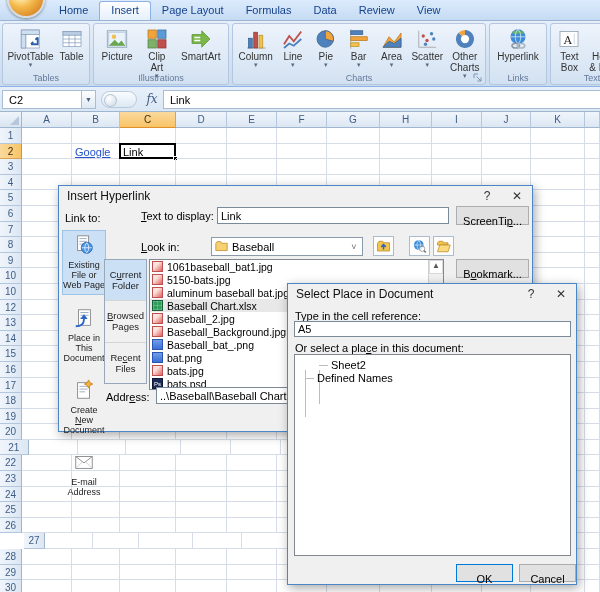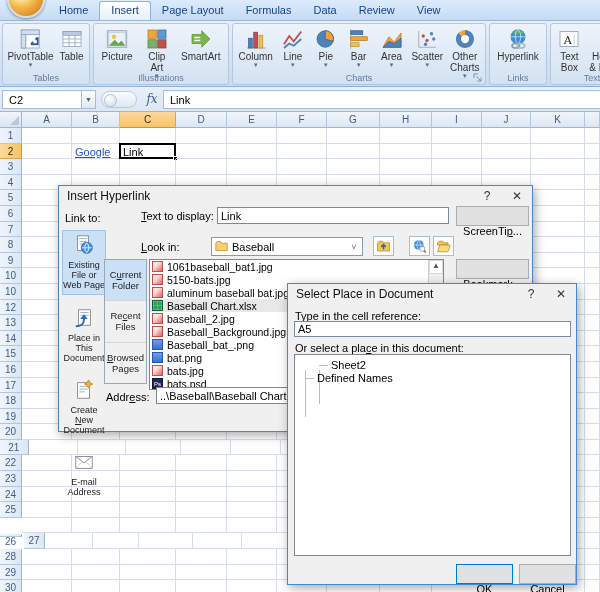--- a/index.html
+++ b/index.html
@@ -79,21 +79,21 @@
   
   .dialog { position:absolute; background:#f0f0f0; border:1px solid #4a86c8;
     box-shadow:2px 3px 10px rgba(0,0,0,.35); font-size:11px; color:#000; }
   .dtitle { height:20px; display:flex; align-items:center; padding-left:8px; font-size:12px; color:#111; }
   .dtitle .t { flex:1; }
   .dbtn { width:30px; text-align:center; font-size:12px; color:#333; cursor:default; }
   .dlabel { position:absolute; color:#000; }
   .dinput { position:absolute; background:#fff; border:1px solid #7a8a99; font-size:11px;
     font-family:"Liberation Sans",sans-serif; padding:1px 3px; color:#000; }
   .pbtn { position:absolute; background:#e1e1e1; border:1px solid #adadad; font-size:11px;
-    font-family:"Liberation Sans",sans-serif; text-align:center; cursor:default; padding-top:18px; }
+    font-family:"Liberation Sans",sans-serif; text-align:center; cursor:default; padding-top:8px; }
   .pbtn.default { border:1px solid #0078d7; }
   u { text-decoration:underline; }
   
   .sidebar { position:absolute; left:3px; top:44px; width:44px; }
   .sbitem { width:44px; margin-bottom:9px; display:flex; flex-direction:column; align-items:center;
     text-align:center; font-size:9px; line-height:10px; color:#222; padding:3px 0 4px; cursor:default; }
   .sbitem.sel { background:#cce0f5; border:1px solid #9fc3e8; }
   .sbitem svg { width:22px; height:22px; margin-bottom:2px; }
   .combo { position:absolute; background:#fff; border:1px solid #8a9aa9; display:flex; align-items:center; padding-left:3px; }
   .combo .chev { margin-left:auto; width:16px; text-align:center; color:#6a6a6a; font-size:9px; }
@@ -724,21 +724,21 @@
         <div class="cell" style="width: 50px;"></div>
         <div class="cell" style="width: 50px;"></div>
         <div class="cell" style="width: 53px;"></div>
         <div class="cell" style="width: 52px;"></div>
         <div class="cell" style="width: 50px;"></div>
         <div class="cell" style="width: 49px;"></div>
         <div class="cell" style="width: 54px;"></div>
         <div class="cell" style="width: 15px;"></div>
       </div>
       <div class="grow" style="height: 15.6px;">
-        <div class="rowh" style="width: 22px; margin-top: 16px;">26</div>
+        <div class="rowh" style="width: 22px;">26</div>
         <div class="cell" style="width: 50px;"></div>
         <div class="cell" style="width: 48px;"></div>
         <div class="cell" style="width: 56px;"></div>
         <div class="cell" style="width: 51px;"></div>
         <div class="cell" style="width: 50px;"></div>
         <div class="cell" style="width: 50px;"></div>
         <div class="cell" style="width: 53px;"></div>
         <div class="cell" style="width: 52px;"></div>
         <div class="cell" style="width: 50px;"></div>
         <div class="cell" style="width: 49px;"></div>
@@ -879,24 +879,24 @@
       <svg viewBox="0 0 20 20">
           <path d="M2 5l2-2h5l1 2h6v3H2z" fill="#f4c54e" stroke="#b8892a"></path>
           <path d="M2 17l3-9h14l-3 9z" fill="#fbda7e" stroke="#b8892a"></path>
         </svg>
     </div>
     <div class="views">
         <div class="view sel">
           <span>C<u>u</u>rrent Folder</span>
         </div>
         <div class="view">
+          <span><u>B</u>rowsed Pages</span>
+        </div>
+        <div class="view">
           <span>Re<u>c</u>ent Files</span>
-        </div>
-        <div class="view">
-          <span><u>B</u>rowsed Pages</span>
         </div>
       </div>
     <div class="filelist">
       <div>
           <div class="fitem">
             <span class="ficon fi-jpg"></span>
             <span>1061baseball_bat1.jpg</span>
           </div>
           <div class="fitem">
             <span class="ficon fi-jpg"></span>

